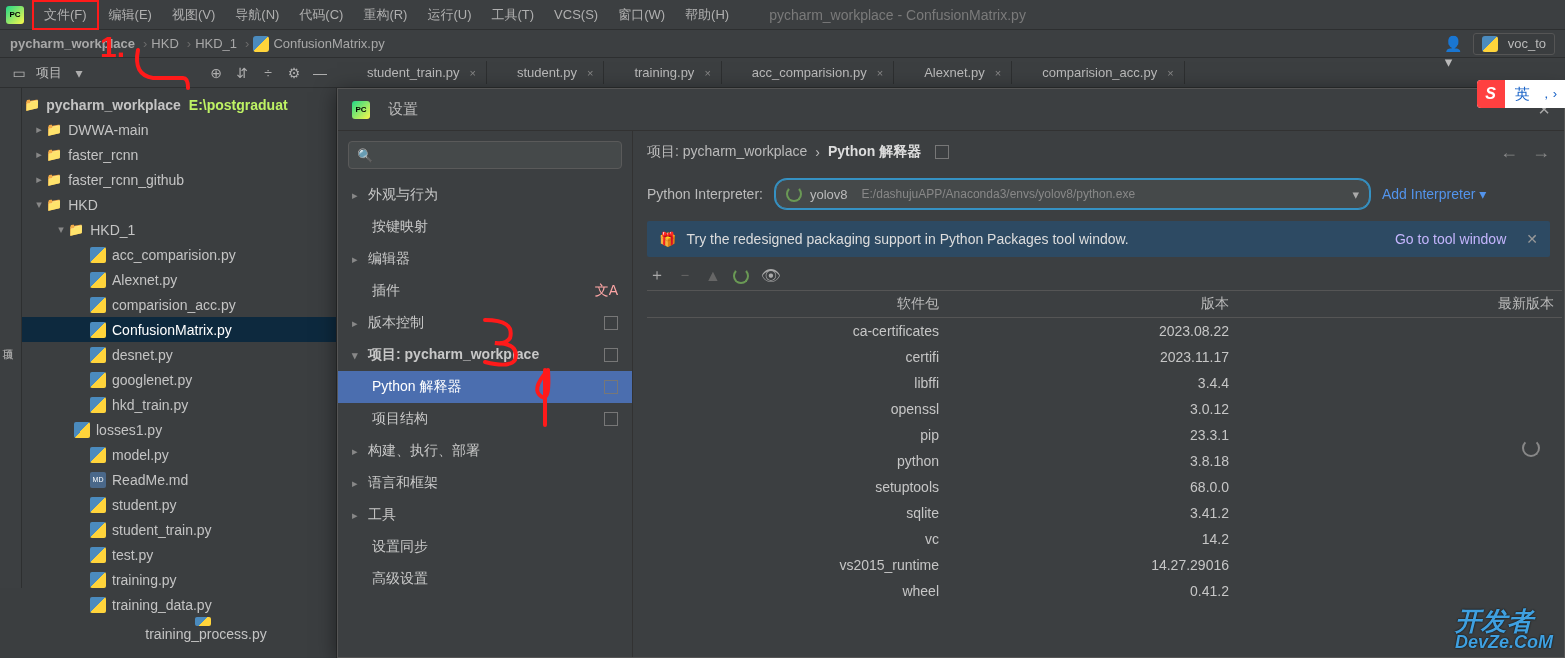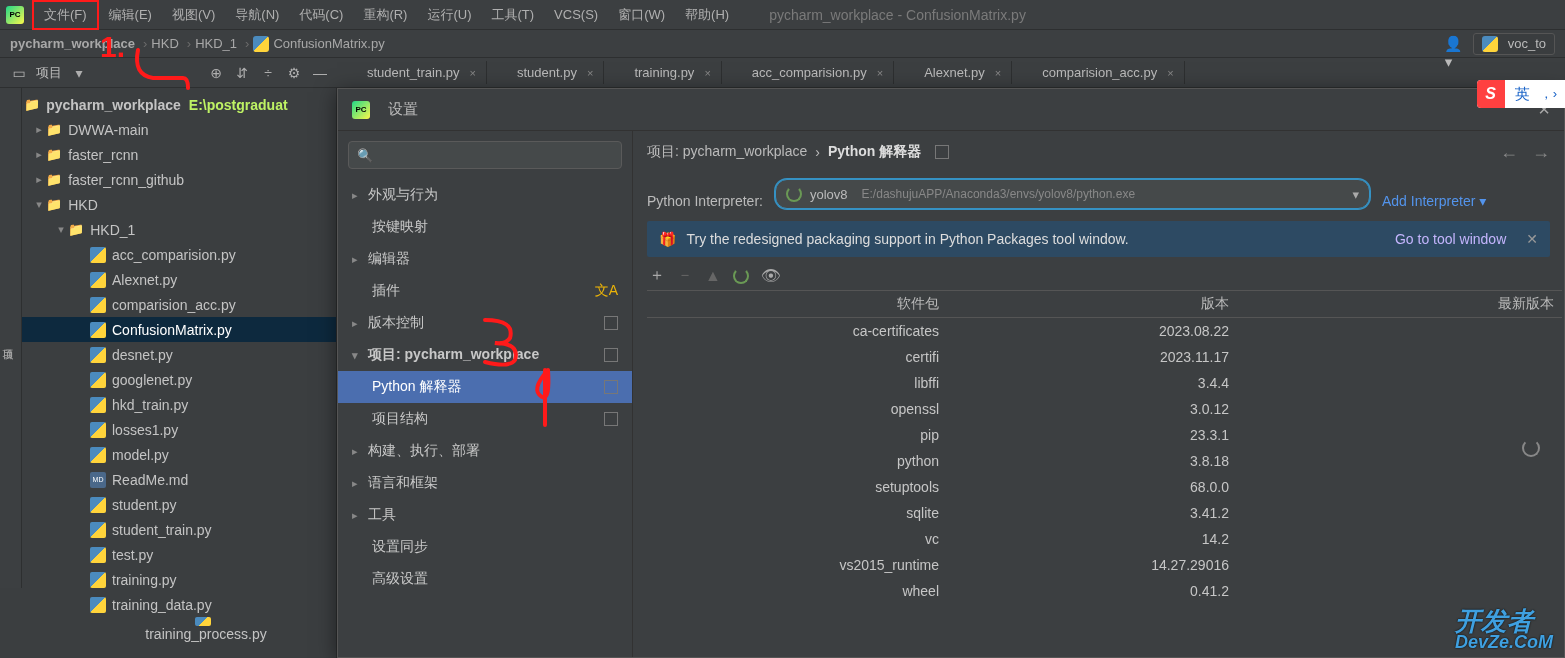--- a/index.html
+++ b/index.html
@@ -132,32 +132,32 @@
 .nav-list{flex:1;overflow:auto;}
 .nav-item{
   height:32px;display:flex;align-items:center;padding:0 14px;
   color:#c8c8c8;font-size:14px;
 }
 .nav-item.bold{font-weight:bold;}
 .nav-item.sub{padding-left:34px;}
 .nav-item.selected{background:#4b6eaf;color:#fff;}
 .nav-item .chev{width:14px;color:#888;margin-right:2px;font-size:11px;}
 .nav-item .box{margin-left:auto;width:14px;height:14px;border:1px solid #777;}
-.nav-item .lang{margin-left:auto;color:#eab308;font-size:14px;}
+.nav-item .lang{margin-left:auto;color:#fca5a5;font-size:14px;}
 
 .dlg-content{flex:1;display:flex;flex-direction:column;}
 .content-bc{
   height:42px;display:flex;align-items:center;padding:0 14px;gap:8px;font-size:14px;
 }
 .content-bc .strong{color:#bbb;}
 .content-bc .cur{font-weight:bold;color:#ddd;}
 .content-bc .nav-arrows{margin-left:auto;display:flex;gap:14px;color:#888;font-size:18px;}
 
 .interp-row{
-  display:flex;align-items:flex-end;padding:6px 14px 12px;gap:12px;
+  display:flex;align-items:center;padding:6px 14px 12px;gap:12px;
 }
 .interp-label{font-size:14px;color:#bbb;}
 .interp-combo{
   flex:1;max-width:595px;
   border:1px solid #3592c4;border-radius:12px;
   background:#45494a;height:30px;
   display:flex;align-items:center;padding:0 10px;gap:8px;
   box-shadow:0 0 0 1px #3592c4;
 }
 .interp-combo .loadring{
@@ -364,21 +364,21 @@
         <div class="tree-row" style="padding-left: 76px;">
           <span class="chev"></span>
           <span class="pfile"></span>
           <span>googlenet.py</span>
         </div>
         <div class="tree-row" style="padding-left: 76px;">
           <span class="chev"></span>
           <span class="pfile"></span>
           <span>hkd_train.py</span>
         </div>
-        <div class="tree-row" style="padding-left: 76px;">
+        <div class="tree-row" style="padding-left: 60px;">
           <span class="chev"></span>
           <span class="pfile"></span>
           <span>losses1.py</span>
         </div>
         <div class="tree-row" style="padding-left: 76px;">
           <span class="chev"></span>
           <span class="pfile"></span>
           <span>model.py</span>
         </div>
         <div class="tree-row" style="padding-left: 76px;">

